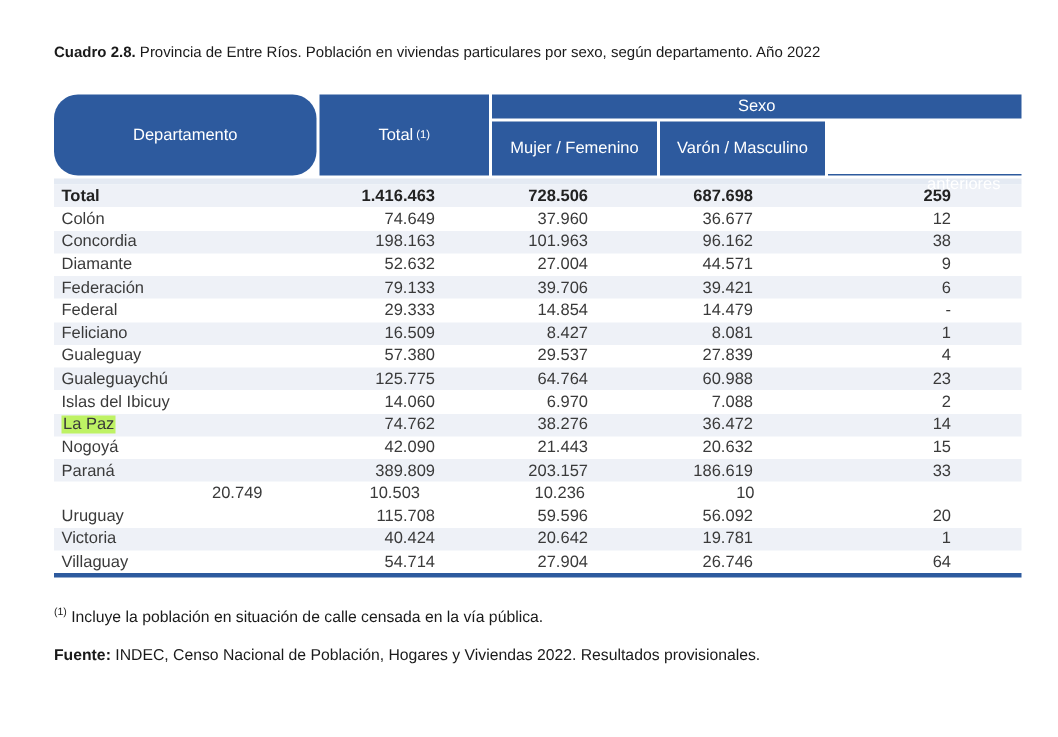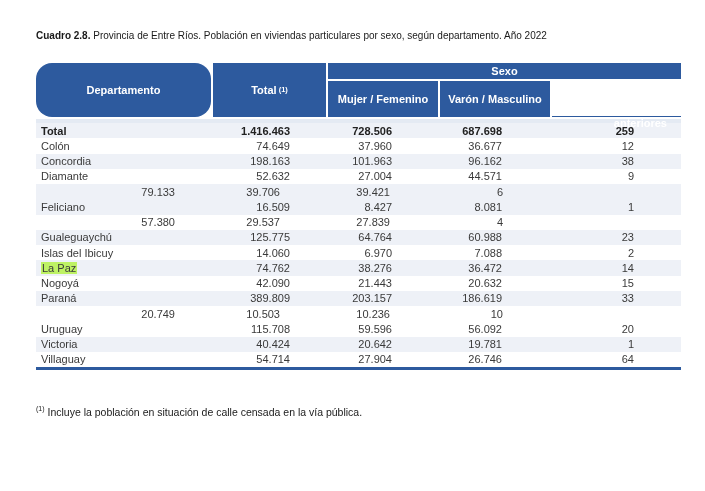--- a/index.html
+++ b/index.html
@@ -7,21 +7,21 @@
   .page{position:relative;width:705px;height:491px;background:#fff;overflow:hidden;}
 
   .title{position:absolute;left:36px;top:30px;font-size:10px;color:#1a1a1a;white-space:nowrap;text-align:right;}
   .title b{font-weight:bold;}
 
   .table{position:absolute;left:36px;top:63px;width:645px;}
 
   
   .thead{display:grid;grid-template-columns:175px 113px 110px 110px 129px;grid-template-rows:16px 36px;
          column-gap:2px;row-gap:2px;}
-  .hcell{background:#2d5a9e;color:#ffffff;font-weight:bold;font-size:11px;
+  .hcell{background:#2d5a9e;color:#ffffff;font-weight:normal;font-size:11px;
          display:flex;align-items:center;justify-content:center;text-align:right;line-height:12.5px;}
   .h-dept{grid-column:1;grid-row:1/3;border-radius:16px;}
   .h-total{grid-column:2;grid-row:1/3;}
   .h-sexo{grid-column:3/6;grid-row:1;}
   .h-female{grid-column:3;grid-row:2;}
   .h-male{grid-column:4;grid-row:2;}
   .h-x{grid-column:5;grid-row:2;padding:0 14px;margin-top:35px;}
   .h-total sup{font-size:7.5px;margin-left:2px;}
 
   
@@ -92,33 +92,42 @@
           <div class="cell c-x num">38</div>
         </div>
         <div class="trow">
           <div class="cell c-dept">Diamante</div>
           <div class="cell c-total num">52.632</div>
           <div class="cell c-female num">27.004</div>
           <div class="cell c-male num">44.571</div>
           <div class="cell c-x num">9</div>
         </div>
         <div class="trow shade">
+          <div class="cell c-dept">Federación</div>
           <div class="cell c-total num">79.133</div>
           <div class="cell c-female num">39.706</div>
           <div class="cell c-male num">39.421</div>
           <div class="cell c-x num">6</div>
+        </div>
+        <div class="trow">
+          <div class="cell c-dept">Federal</div>
+          <div class="cell c-total num">29.333</div>
+          <div class="cell c-female num">14.854</div>
+          <div class="cell c-male num">14.479</div>
+          <div class="cell c-x num">-</div>
         </div>
         <div class="trow shade">
           <div class="cell c-dept">Feliciano</div>
           <div class="cell c-total num">16.509</div>
           <div class="cell c-female num">8.427</div>
           <div class="cell c-male num">8.081</div>
           <div class="cell c-x num">1</div>
         </div>
         <div class="trow">
+          <div class="cell c-dept">Gualeguay</div>
           <div class="cell c-total num">57.380</div>
           <div class="cell c-female num">29.537</div>
           <div class="cell c-male num">27.839</div>
           <div class="cell c-x num">4</div>
         </div>
         <div class="trow shade">
           <div class="cell c-dept">Gualeguaychú</div>
           <div class="cell c-total num">125.775</div>
           <div class="cell c-female num">64.764</div>
           <div class="cell c-male num">60.988</div>
@@ -178,14 +187,15 @@
           <div class="cell c-female num">27.904</div>
           <div class="cell c-male num">26.746</div>
           <div class="cell c-x num">64</div>
         </div>
       </div>
     <div class="bottom-rule"></div>
   </div>
 
   <div class="note"><sup>(1)</sup><span> Incluye la población en situación de calle censada en la vía pública.</span></div>
 
+  <div class="source"><b>Fuente:</b><span> INDEC, Censo Nacional de Población, Hogares y Viviendas 2022. Resultados provisionales.</span></div>
 
 </div>
 
 </body></html>

